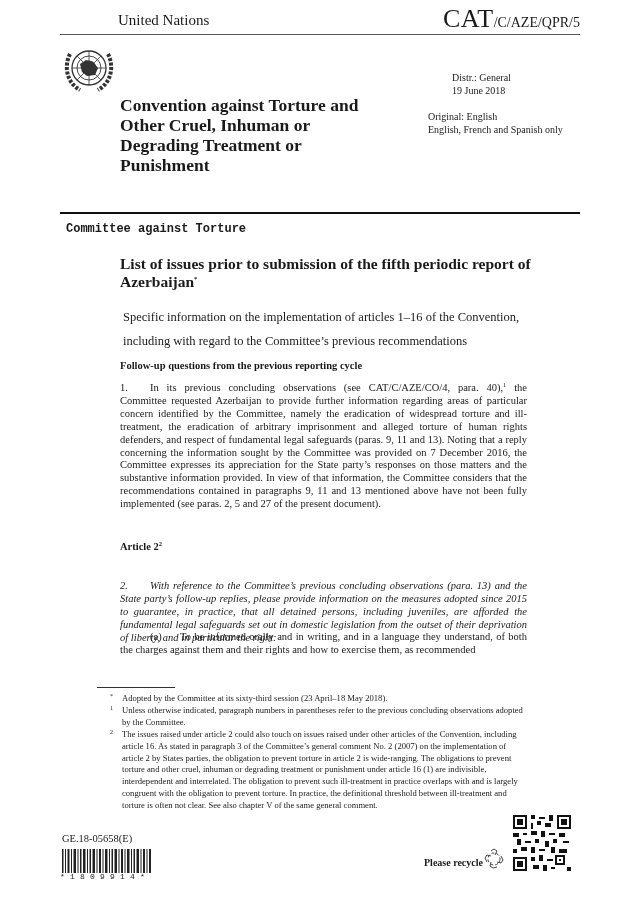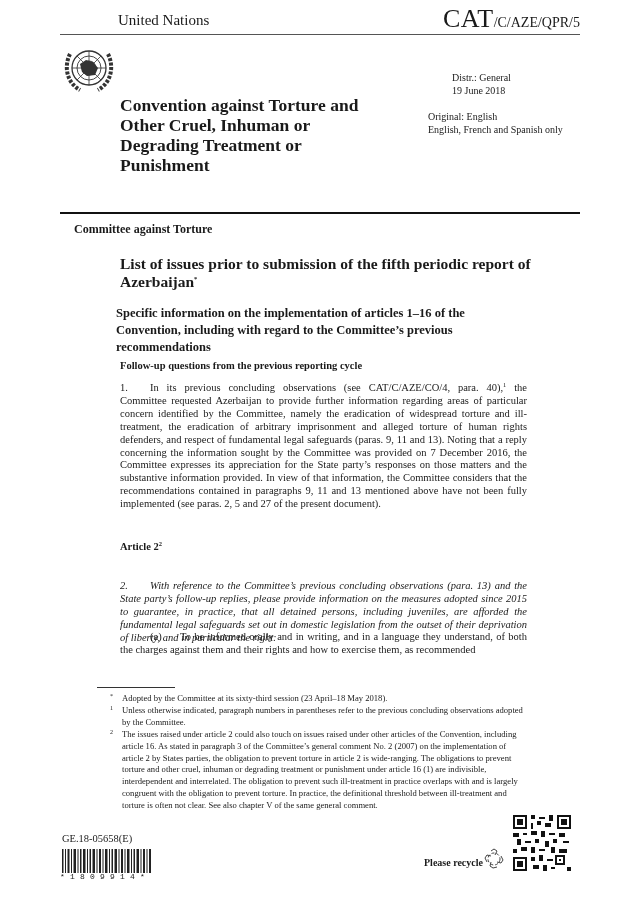--- a/index.html
+++ b/index.html
@@ -10,23 +10,23 @@
   .abs { position: absolute; }
   .un-name { left: 118px; top: 12px; font-size: 15px; }
   .symbol { right: 60px; top: 4px; font-size: 26px; letter-spacing: 0.5px; }
   .symbol .sub { font-size: 14px; letter-spacing: 0; }
   .hr-top { left: 60px; top: 34px; width: 520px; height: 1px; background: #555; }
   .logo { left: 62px; top: 40px; width: 54px; height: 54px; }
   .conv-title { left: 120px; top: 67px; font-size: 17.5px; font-weight: bold; line-height: 20px; width: 270px; margin-top: 28px; }
   .distr { left: 428px; top: 71px; font-size: 10px; line-height: 13px; margin-left: 24px; }
   .orig { left: 428px; top: 110px; font-size: 10px; line-height: 13px; }
   .hr-thick { left: 60px; top: 212px; width: 520px; height: 2px; background: #111; }
-  .committee { left: 74px; top: 222px; font-size: 12px; font-weight: bold; }
+  .committee { left: 66px; top: 222px; font-size: 12px; font-weight: bold; font-family: Liberation Mono, monospace; }
   .main-title { left: 120px; top: 255px; font-size: 15.5px; font-weight: bold; line-height: 18px; width: 420px; }
-  .subtitle { left: 116px; top: 305px; font-size: 12.5px; font-weight: bold; line-height: 17px; width: 400px; }
+  .subtitle { left: 123px; top: 305px; font-size: 12.5px; font-weight: normal; line-height: 24px; width: 400px; }
   .sect-head { left: 120px; top: 360px; font-size: 10.5px; font-weight: bold; }
   .para { left: 120px; width: 407px; font-size: 10.5px; line-height: 12.9px; text-align: justify; }
   .para1 { top: 382px; }
   .article-head { left: 120px; top: 541px; font-size: 10.5px; font-weight: bold; }
   .para2 { top: 580px; font-style: italic; }
   .parasub { top: 631px; }
   .num { display: inline-block; width: 30px; }
   .subnum { display: inline-block; width: 30px; margin-left: 30px; }
   sup { font-size: 6.5px; line-height: 0; }
   .fn-rule { left: 97px; top: 687px; width: 78px; height: 1px; background: #333; }

